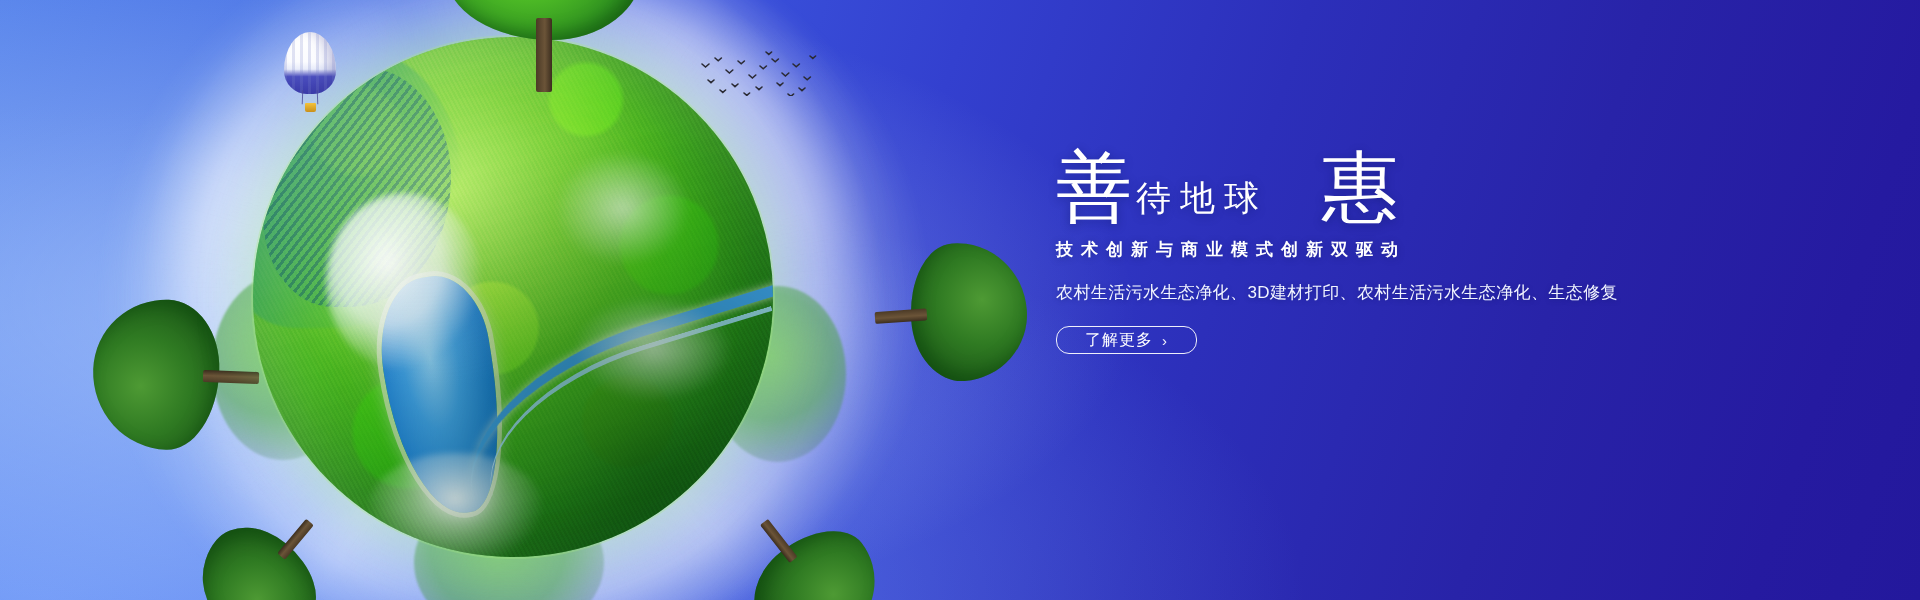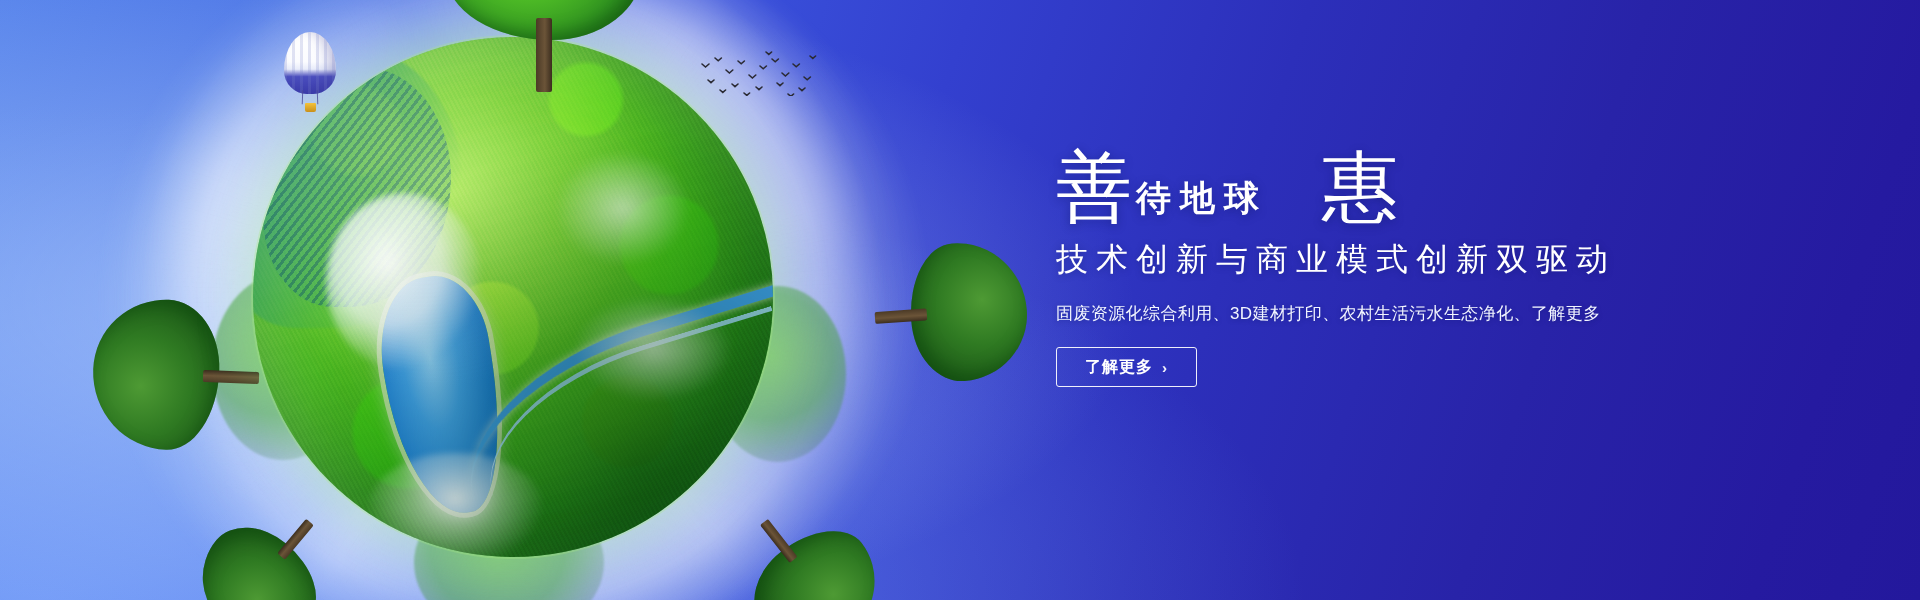--- a/index.html
+++ b/index.html
@@ -236,56 +236,55 @@
     white-space:nowrap;
     color:#ffffff;
     font-family:"Liberation Serif","DejaVu Serif",serif;
     text-shadow:0 2px 10px rgba(10,20,90,.42);
     height:92px;
   }
   .headline .big{
     font-size:76px; line-height:.96; font-weight:400; letter-spacing:0;
   }
   .headline .small{
-    font-size:35px; line-height:1; font-weight:700;
+    font-size:35px; line-height:1; font-weight:400;
     letter-spacing:9px; padding-bottom:8px; margin-left:4px;
   }
   .headline .gap{ display:inline-block; width:54px; }
 
   .subtitle{
     margin-top:14px;
     color:#ffffff;
-    font-size:32px;
+    font-size:17px;
     letter-spacing:8px;
-    font-weight:400;
+    font-weight:700;
     text-shadow:0 1px 7px rgba(10,20,90,.38);
     white-space:nowrap;
   }
 
   .desc{
     margin-top:20px;
     color:#f2f5ff;
     font-size:17px;
     letter-spacing:.4px;
     white-space:nowrap;
     text-shadow:0 1px 5px rgba(10,20,90,.38);
   }
 
   .cta{
     margin-top:22px;
     display:inline-flex; align-items:center; justify-content:center; gap:9px;
-    width:141px; height:40px;
+    width:141px; height:28px;
     border:1px solid rgba(255,255,255,.92);
-    border-radius:3px;
+    border-radius:13px;
     color:#ffffff;
     font-size:16px;
     letter-spacing:1px;
     background:transparent;
     cursor:pointer;
-    font-weight:bold;
   }
   .cta .chev{ font-size:15px; opacity:.95; line-height:1; }
 </style>
 </head>
 <body>
 
 <div class="stage">
 
   <div class="sky"></div>
   <div class="sky-warm"></div>
@@ -376,21 +375,21 @@
 
     <div class="headline">
       <span class="big">善</span>
       <span class="small">待地球</span>
       <span class="gap"></span>
       <span class="big">惠</span>
     </div>
 
     <div class="subtitle">技术创新与商业模式创新双驱动</div>
 
-    <div class="desc">固废资源化综合利用、3D建材打印、农村生活污水生态净化、了解更多</div>
+    <div class="desc">农村生活污水生态净化、3D建材打印、农村生活污水生态净化、生态修复</div>
 
     <div class="cta">
       <span>了解更多</span>
       <span class="chev">›</span>
     </div>
 
   </div>
 
 </div>
 

